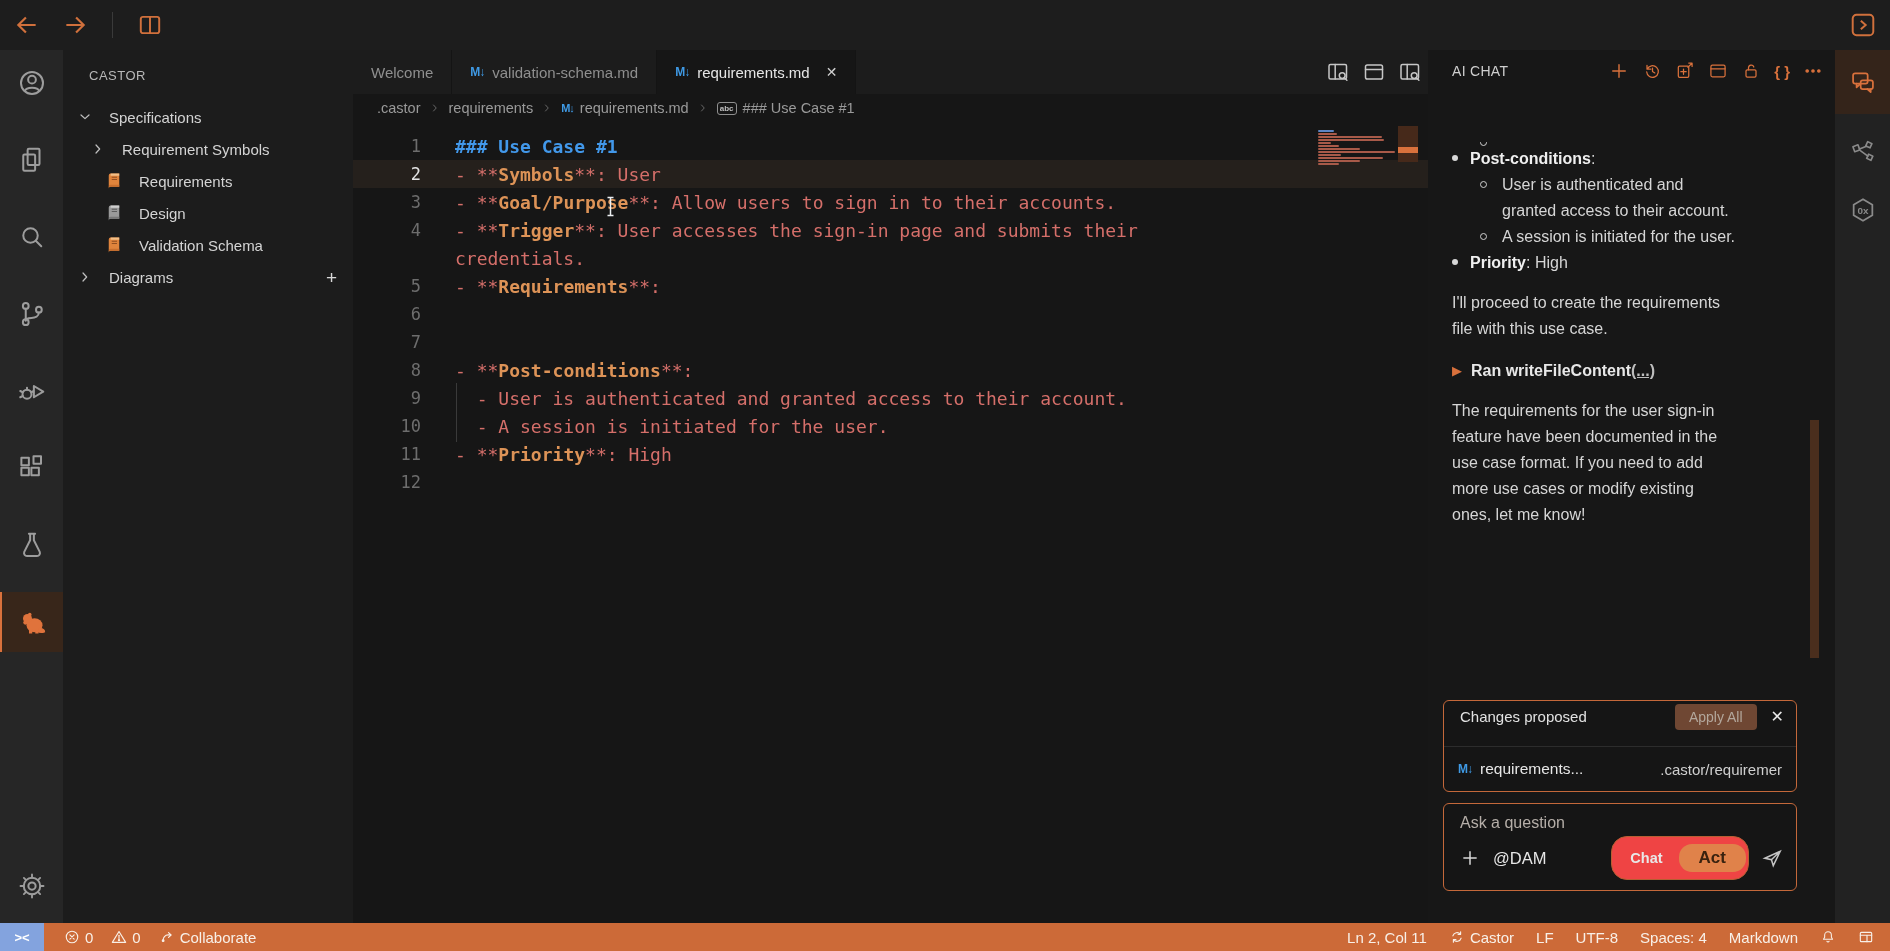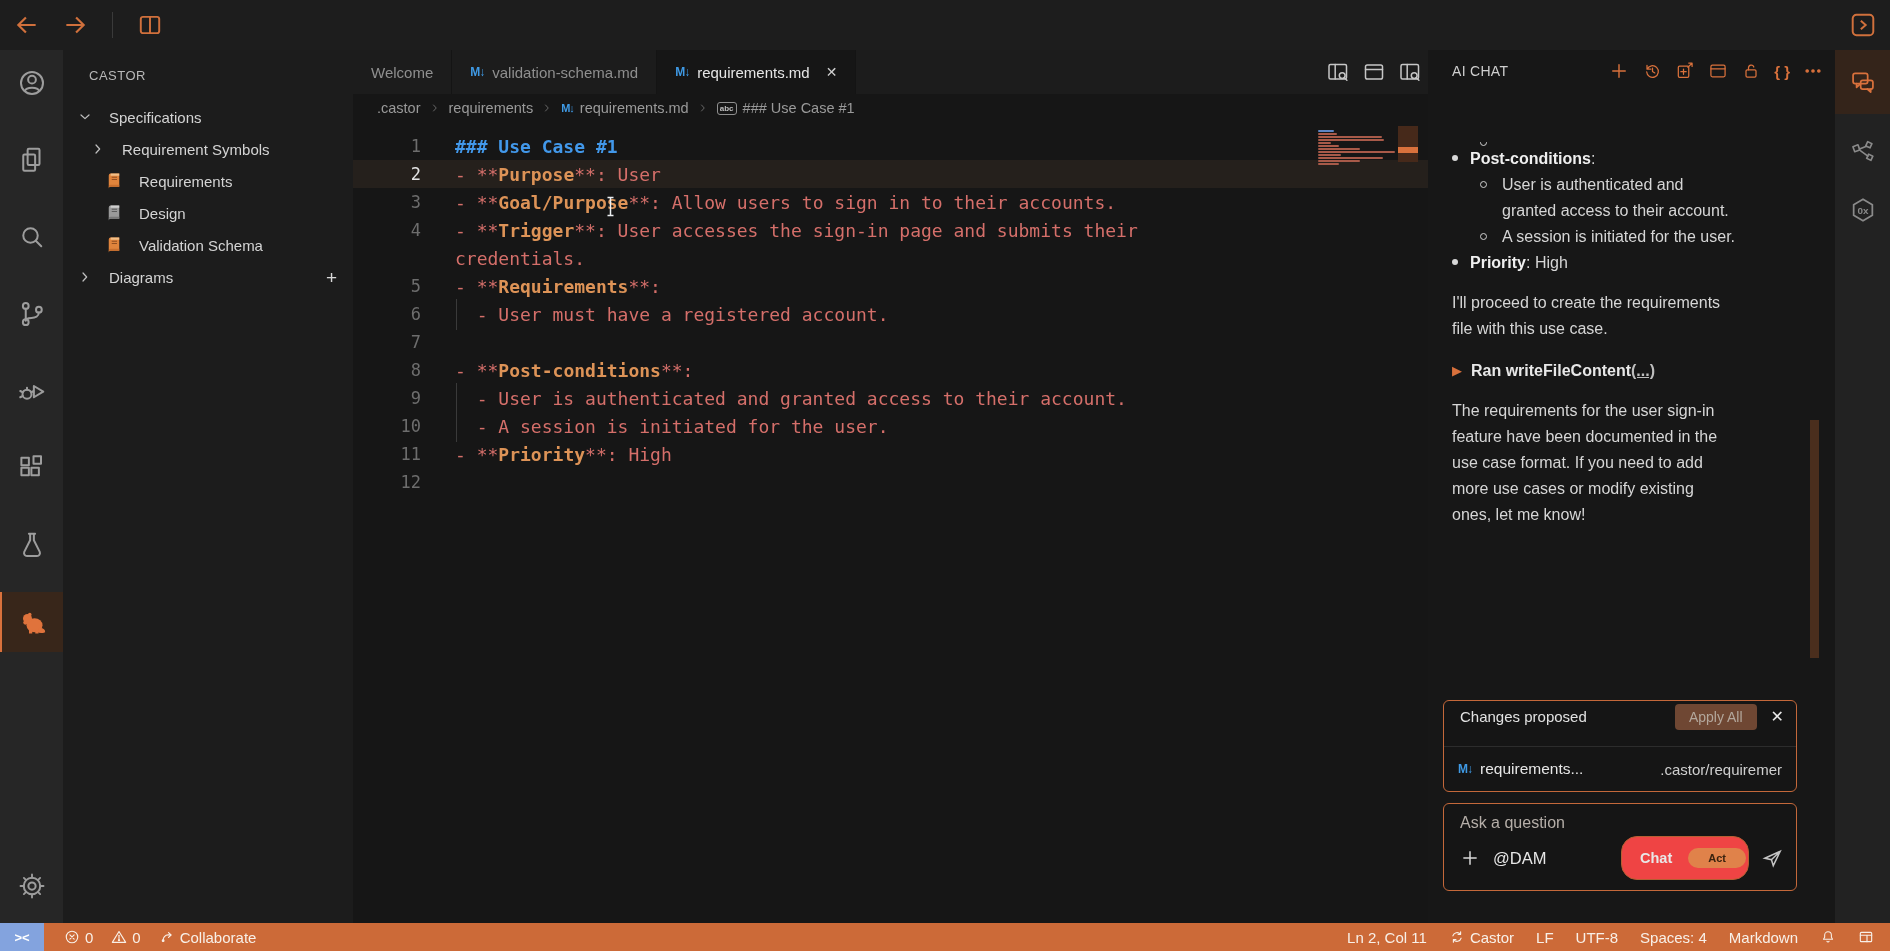--- a/index.html
+++ b/index.html
@@ -99,21 +99,21 @@
   .changes-fpath{margin-left:auto;font-size:15px;color:#cfcfcf;white-space:nowrap;overflow:hidden}
 
   .input-card{top:753px;height:88px;padding:10px 14px 10px 16px}
   .ask-input{width:100%;background:transparent;border:0;outline:none;color:#dddddd;font-size:16px;font-family:inherit}
   .ask-input::placeholder{color:#b5aea8}
   .input-row{position:absolute;left:16px;right:12px;bottom:10px;display:flex;align-items:center}
   .input-row .plus{width:20px;height:20px;color:#d8d8d8;cursor:pointer}
   .mention{margin-left:13px;font-size:16.5px;color:#e6e6e6;cursor:pointer}
   .mode-pill{margin-left:auto;display:flex;align-items:center;height:44px;border:1px solid #b65f33;border-radius:16px;background:#ef4444;padding:2px;cursor:pointer}
   .mode-chat{padding:0 16px;font-size:14.5px;font-weight:bold;color:#e8e8e8}
-  .mode-act{background:#e0824a;color:#39220f;font-weight:bold;font-size:11px;padding:4px 20px;border-radius:13px}
+  .mode-act{background:#e0824a;color:#39220f;font-weight:bold;font-size:17px;padding:4px 20px;border-radius:13px}
   .send-ic{margin-left:12px;width:23px;height:23px;color:#c4c4c4;cursor:pointer}
 
   
   .rightbar{position:absolute;left:1835px;top:50px;width:55px;height:873px;background:#222222}
   .rb-item{position:absolute;left:0;width:55px;height:64px;display:flex;align-items:center;justify-content:center;color:#8a8a8a;cursor:pointer}
   .rb-item .icon{width:28px;height:28px}
   .rb-item.active{background:#34241a;color:#d9713c}
 
   
   .statusbar{position:absolute;left:0;top:923px;width:100%;height:28px;background:#cc6a38;display:flex;align-items:center;color:#f8f0e8;font-size:15px}
@@ -377,41 +377,40 @@
           <span>### Use Case #1</span>
         </span>
       </div>
     <div class="codearea">
         <div class="crow">
           <span class="ln">1</span>
           <span class="ltext"><span class="seg-h">### Use Case #1</span></span>
         </div>
         <div class="crow current">
           <span class="ln">2</span>
-          <span class="ltext"><span class="seg-t">- **</span><span class="seg-b">Purpose</span><span class="seg-t">**: User</span></span>
+          <span class="ltext"><span class="seg-t">- **</span><span class="seg-b">Symbols</span><span class="seg-t">**: User</span></span>
         </div>
         <div class="crow">
           <span class="ln">3</span>
           <span class="ltext"><span class="seg-t">- **</span><span class="seg-b">Goal/Purpose</span><span class="seg-t">**: Allow users to sign in to their accounts.</span></span>
         </div>
         <div class="crow">
           <span class="ln">4</span>
           <span class="ltext"><span class="seg-t">- **</span><span class="seg-b">Trigger</span><span class="seg-t">**: User accesses the sign-in page and submits their</span></span>
         </div>
         <div class="crow">
           <span class="ln"></span>
           <span class="ltext"><span class="seg-t">credentials.</span></span>
         </div>
         <div class="crow">
           <span class="ln">5</span>
           <span class="ltext"><span class="seg-t">- **</span><span class="seg-b">Requirements</span><span class="seg-t">**:</span></span>
         </div>
         <div class="crow guided">
           <span class="ln">6</span>
-          <span class="ltext"><span class="seg-t">  - User must have a registered account.</span></span>
         </div>
         <div class="crow guided">
           <span class="ln">7</span>
         </div>
         <div class="crow">
           <span class="ln">8</span>
           <span class="ltext"><span class="seg-t">- **</span><span class="seg-b">Post-conditions</span><span class="seg-t">**:</span></span>
         </div>
         <div class="crow guided">
           <span class="ln">9</span>

